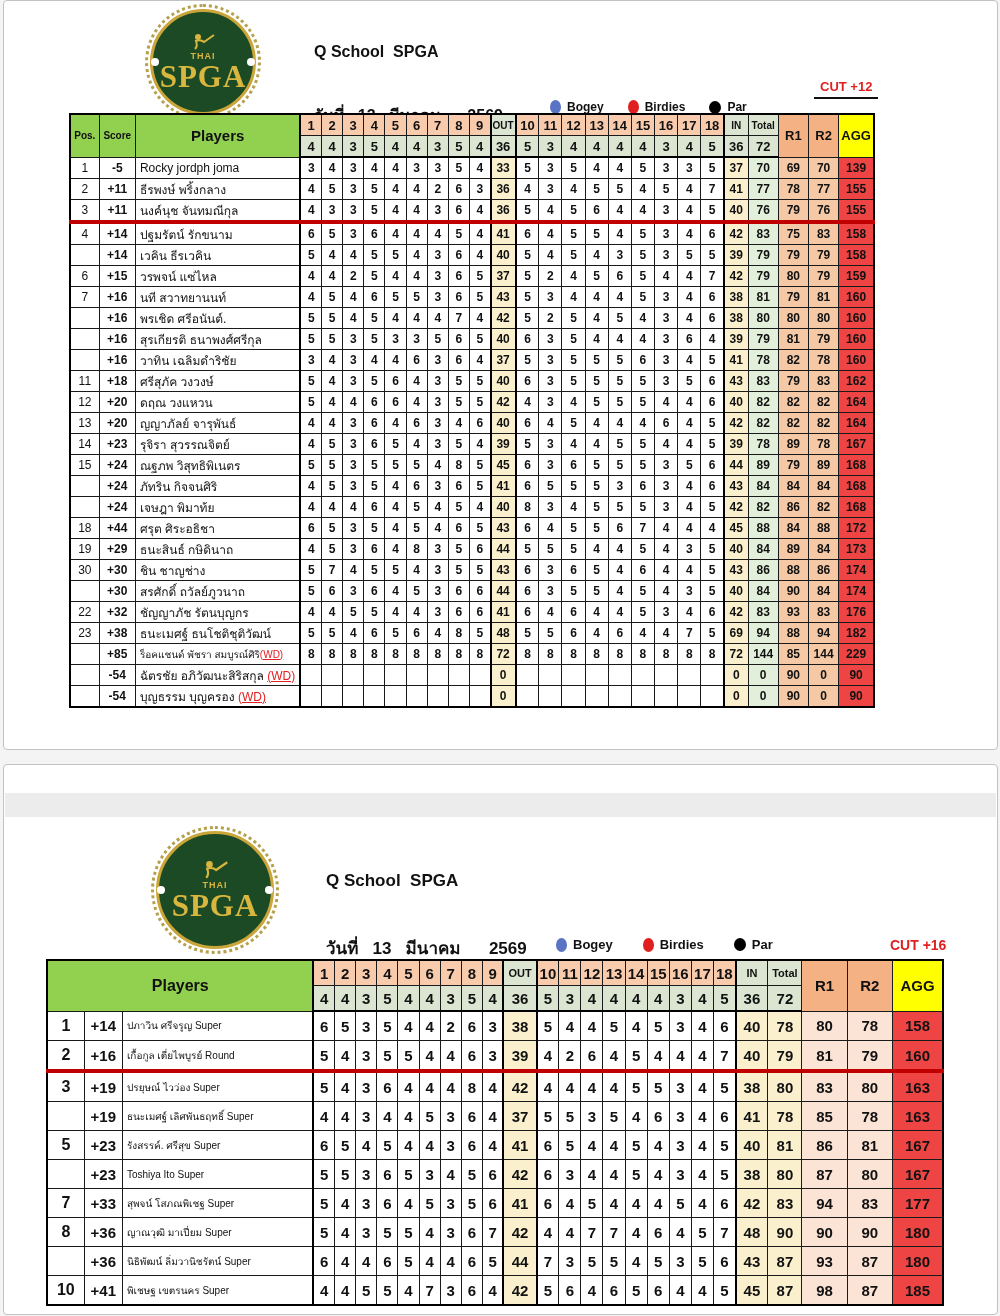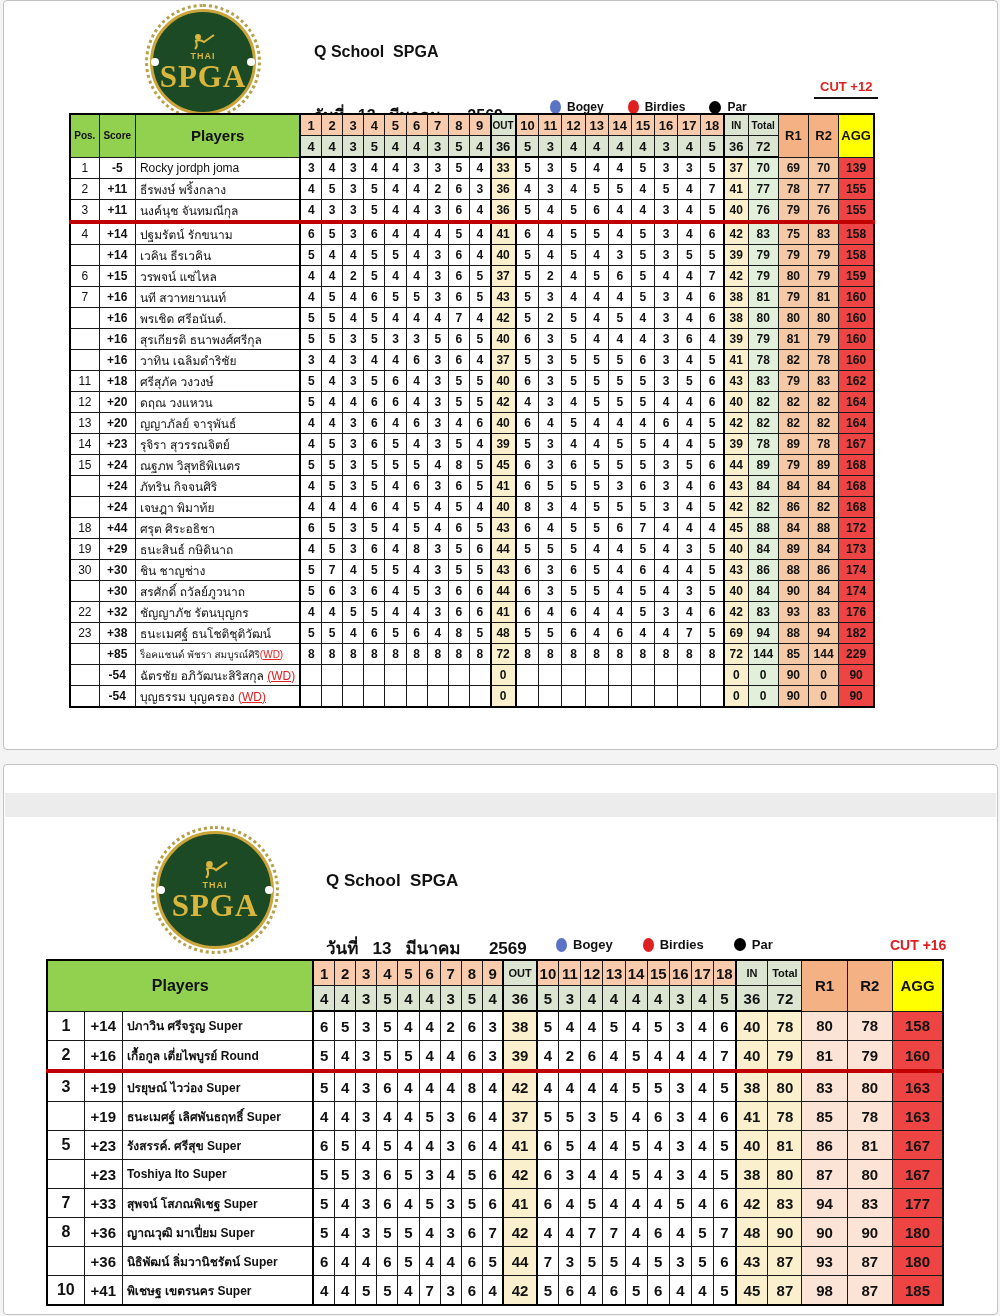--- a/index.html
+++ b/index.html
@@ -40,21 +40,21 @@
   
   .scoretable{position:absolute;border-collapse:collapse;table-layout:fixed;background:#fff;border:2px solid #000;}
   .scoretable td,.scoretable th{border:1px solid #1a1a1a;text-align:center;padding:0;overflow:hidden;white-space:nowrap;color:#111;}
   #t1{left:65px;top:112px;width:806px;}
   #t2{left:42px;top:194px;width:898px;}
   #t1 thead th{height:20px;font-size:13px;}
   #t2 thead th{height:24px;font-size:15px;}
   #t1 tbody td{height:20px;font-size:12px;font-weight:bold;}
   #t2 tbody td{height:28px;font-size:15px;font-weight:bold;}
   #t1 td.name{font-size:12px;font-weight:normal;}
-  #t2 td.name{font-size:12px;font-weight:bold;}
+  #t2 td.name{font-size:10px;font-weight:normal;}
   td.name{text-align:left;padding-left:4px;}
   td.name.name-sm{font-size:10px !important;}
   #t1 td.pos{font-weight:normal;}
   #t2 td.pos{font-weight:bold;font-size:16px;}
   .h-green{background:#92d050;}
   .h-peach{background:#f8cbad;}
   .h-pale{background:#dbe5d2;}
   .h-rr{background:#f4b183;}
   .h-agg{background:#ffff00;}
   th.small{font-size:10px !important;}

